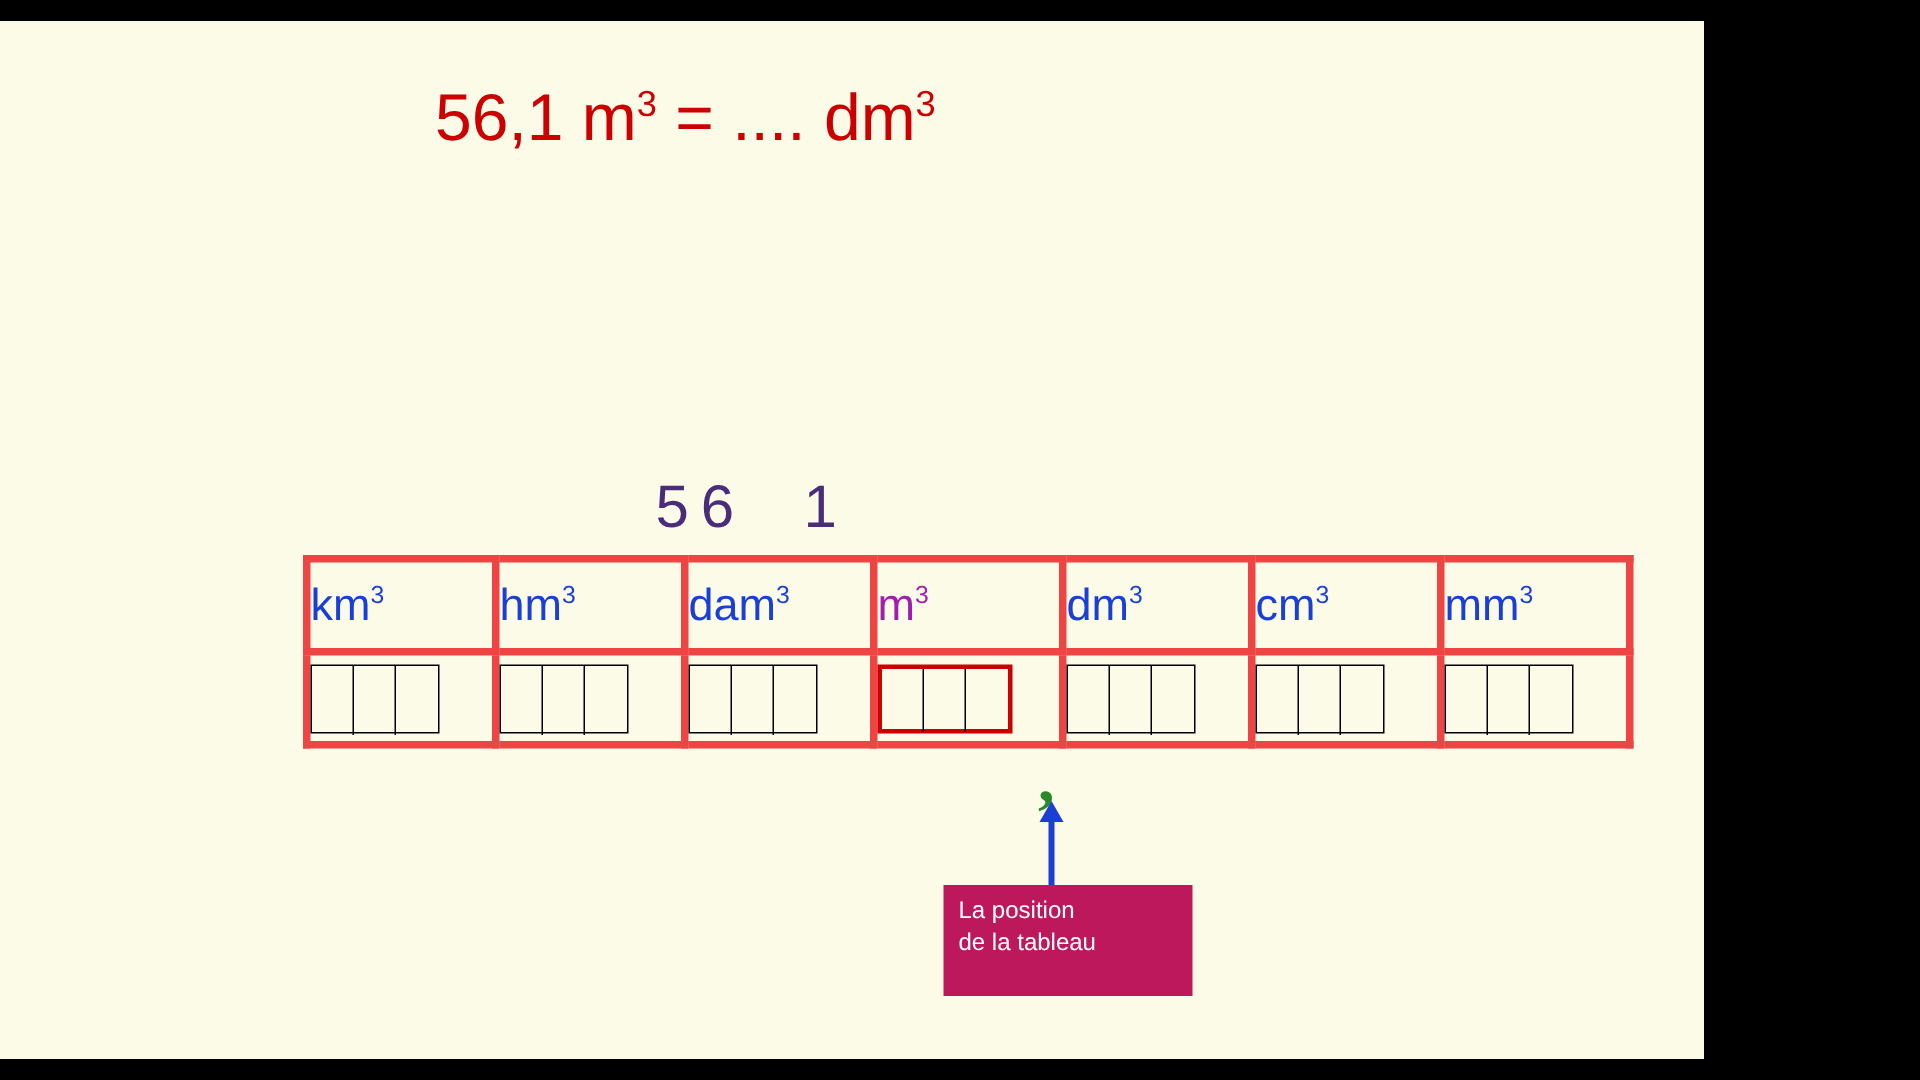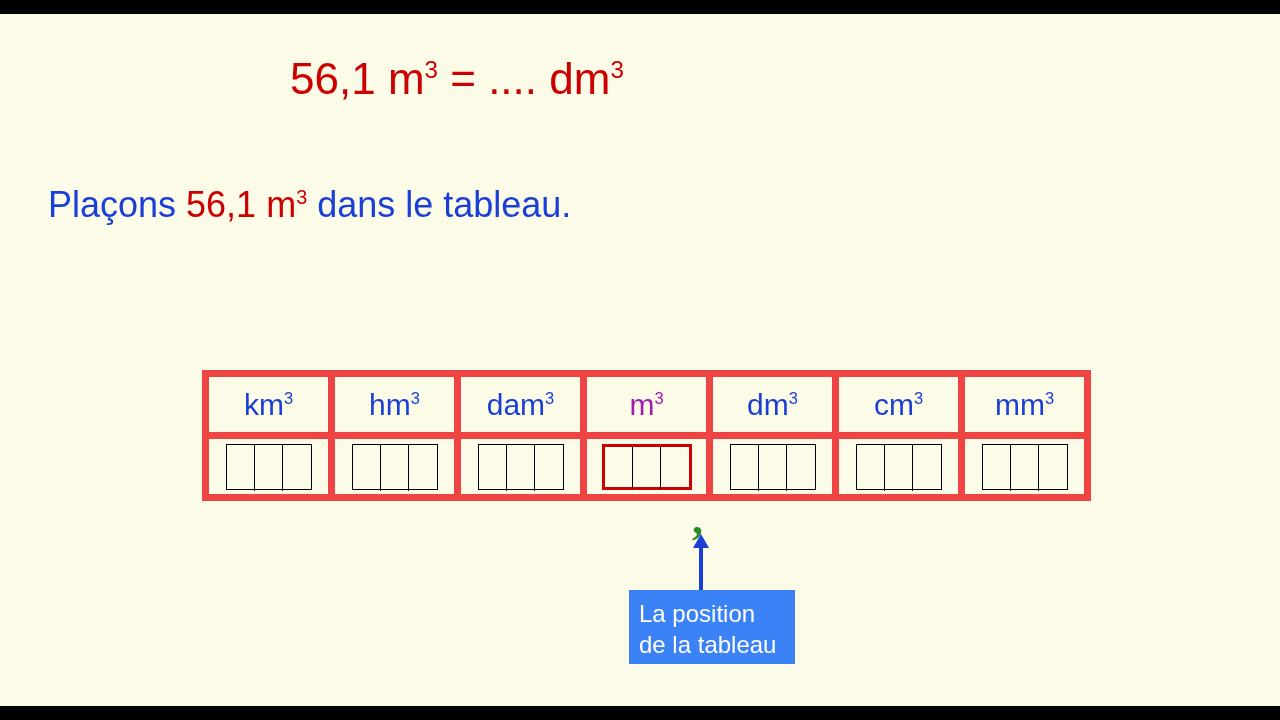--- a/index.html
+++ b/index.html
@@ -6,21 +6,21 @@
   html, body { margin:0; padding:0; }
   body {
     width:1280px; height:720px;
     background:#000;
     font-family: Verdana, Arial, sans-serif;
     overflow:hidden;
   }
   .page {
     position:absolute;
     left:0; top:14px;
-    width:1280px; height:692px;
+    width:1136px; height:692px;
     background:#fbfbe8;
     text-decoration:underline;
   }
   .equation {
     position:absolute;
     left:290px; top:40px;
     font-size:44px;
     color:#cc0000;
     white-space:nowrap;
   }
@@ -40,22 +40,21 @@
     letter-spacing:8px;
   }
   .table-wrap {
     position:absolute;
     left:202px; top:356px;
   }
   table.volume {
     border-collapse:collapse;
   }
   table.volume td {
-    border:7px solid #ef4444;
-    text-align:center;
+    border:5px solid #ef4444;
     vertical-align:middle;
     padding:0;
   }
   .hdr {
     width:126px; height:62px;
     font-size:30px;
     color:#1a3fd6;
   }
   .hdr.red { color:#a21caf; }
   .cellrow td { height:62px; }
@@ -84,46 +83,46 @@
   .arrow {
     position:absolute;
     left:691px; top:520px;
     width:20px; height:60px;
   }
   .arrow svg { display:block; }
   .caption {
     position:absolute;
     left:629px; top:576px;
     width:166px; height:74px;
-    background:#3b82f6;
+    background:#be185d;
     color:#fff;
-    font-size:24px;
+    font-size:16px;
     padding:8px 10px;
     line-height:1.3;
   }
 </style>
 </head>
 <body>
 
 <div class="page">
 
   <div class="equation">
     <span>56,1</span>
     <span>
       <span>m</span><sup>3</sup>
     </span><span> = </span><span>....</span>
     <span>
       <span>dm</span><sup>3</sup>
     </span>
   </div>
 
-  <div class="instruction">
-    <span>Plaçons </span><span class="red"><span>56,1 m</span><sup>3</sup></span><span> dans le tableau.</span>
+
+  <div class="above-number">
+    <span>56</span>&nbsp;&nbsp;<span>1</span>
   </div>
-
 
   <div class="table-wrap">
     <table class="volume">
       <tbody>
           <tr>
         <td class="hdr"><span>km</span><sup>3</sup></td>
         <td class="hdr"><span>hm</span><sup>3</sup></td>
         <td class="hdr"><span>dam</span><sup>3</sup></td>
         <td class="hdr red"><span>m</span><sup>3</sup></td>
         <td class="hdr"><span>dm</span><sup>3</sup></td>

